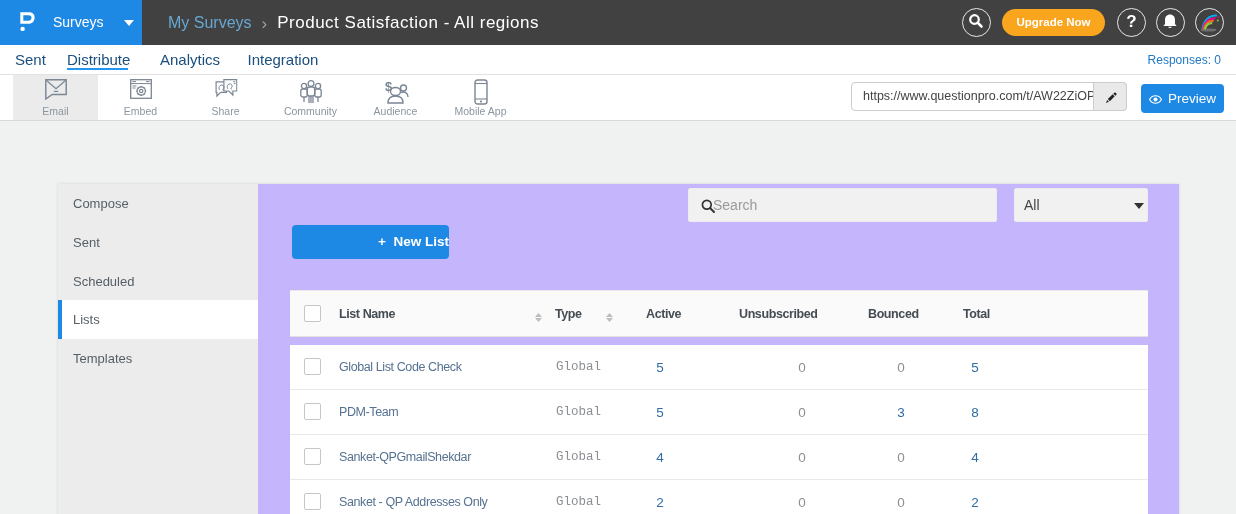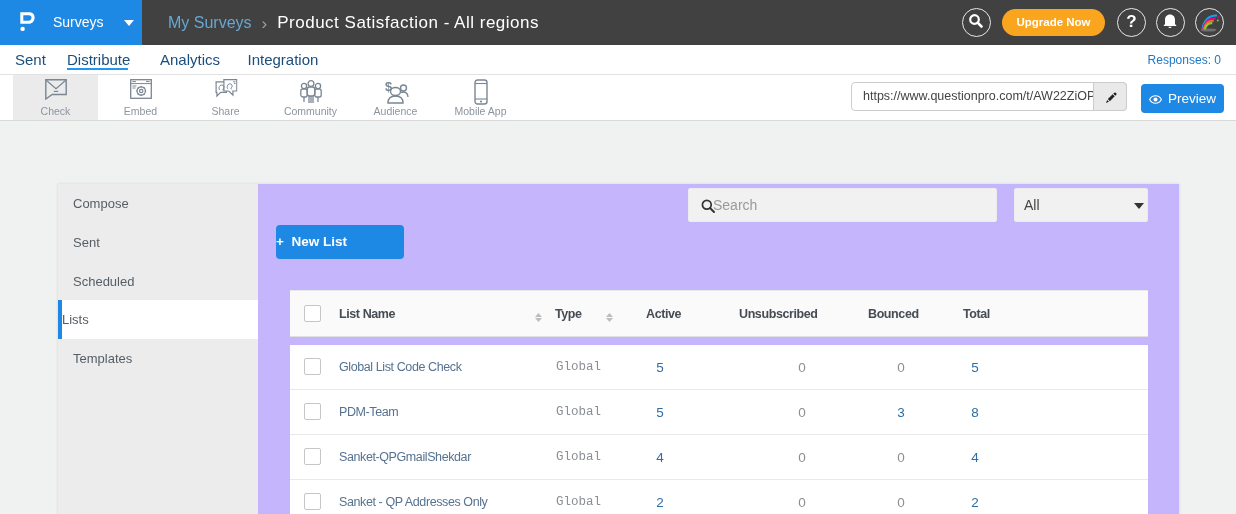--- a/index.html
+++ b/index.html
@@ -32,29 +32,29 @@
 .tile svg { position:absolute; left:50%; top:4px; transform:translateX(-50%); }
 #tile-email { background:#ebebeb; }
 #urlbox { position:absolute; left:851px; top:7px; width:276px; height:29px; background:#fff; border:1px solid #ccc; border-radius:4px; font-size:12.5px; color:#444; line-height:27px; padding-left:11px; white-space:nowrap; overflow:hidden; }
 #pencil { position:absolute; left:1093px; top:7px; width:34px; height:29px; background:#e9e9e9; border:1px solid #ccc; border-radius:0 4px 4px 0; }
 #preview { position:absolute; left:1141px; top:9px; width:83px; height:29px; background:#1e88e5; border-radius:4px; color:#fff; font-size:13.5px; text-align:center; line-height:29px; }
 
 
 #card { position:absolute; left:58px; top:152px; width:1121px; height:362px; background:#c4b5fd; box-shadow:0 0 3px rgba(0,0,0,0.12);margin-top:32px; }
 #sidebar { position:absolute; left:0; top:0; width:200px; height:362px; background:#ececec; }
 .side-item { position:absolute; left:0; width:200px; height:39px; line-height:39px; padding-left:15px; font-size:13px; color:#555e66; }
-#side-active { position:absolute; left:0; top:116px; width:200px; height:39px; background:#fff; border-left:4.5px solid #1e88e5; line-height:39px; font-size:13px; color:#555e66; }
+#side-active { position:absolute; left:0; top:116px; width:200px; height:39px; background:#fff; border-left:4.5px solid #1e88e5; line-height:39px; padding-left:11px; font-size:13px; color:#555e66; }
 
 
 #searchbox { position:absolute; left:630px; top:4px; width:309px; height:34px; background:#f1f1f1; border:1px solid #ececec; border-radius:2px; }
 #searchbox span { position:absolute; left:24px; top:0; line-height:32px; font-size:14px; color:#9a9a9a; }
 #allbox { position:absolute; left:956px; top:4px; width:134px; height:34px; background:#f1f1f1; border:1px solid #ececec; border-radius:2px; }
 #allbox span { position:absolute; left:9px; top:0; line-height:32px; font-size:14px; color:#444; }
 #allcaret { position:absolute; left:119px; top:14px; width:0; height:0; border-left:5px solid transparent; border-right:5px solid transparent; border-top:6px solid #333; }
-#newlist { position:absolute; left:218px; top:41px; width:128px; height:34px; background:#1e88e5; border-radius:4px; color:#fff; font-weight:bold; font-size:13.5px; text-align:left; line-height:34px; }
+#newlist { position:absolute; left:234px; top:41px; width:157px; height:34px; background:#1e88e5; border-radius:4px; color:#fff; font-weight:bold; font-size:13.5px; text-align:right; line-height:34px; }
 
 
 #thead { position:absolute; left:232px; top:106px; width:858px; height:47px; background:#fafafa; border-top:1px solid #e8e8e8; border-bottom:1px solid #e0e0e0; }
 .hcell { position:absolute; top:0; height:47px; line-height:47px; font-size:12.5px; font-weight:bold; color:#454c54; letter-spacing:-0.4px; }
 .row { position:absolute; left:232px; width:858px; height:45px; border-bottom:1px solid #e9e9e9; background:#fff; }
 .cell { position:absolute; top:0; height:45px; line-height:45px; font-size:12.5px; }
 .cb { position:absolute; left:14px; width:17px; height:17px; border:1px solid #c6c6c6; border-radius:2px; background:#fff; }
 .name { left:49px; color:#567291; letter-spacing:-0.4px;text-align:center; }
 .gtype { left:266px; color:#8b8f94;font-family:Liberation Mono, monospace; }
 .num { transform:translateX(-50%); font-size:13.5px; }
@@ -110,21 +110,21 @@
   <div id="resp">Responses: 0</div>
 </div>
 
 <div id="toolbar">
   <div class="tile" id="tile-email" style="left:13px;">
     <svg width="22" height="21" viewBox="0 0 22 21">
         <path fill="none" stroke="#7b8694" stroke-width="1.4" d="M0.8,0.8 H21.2 V15.5 H7.2 L0.8,20 Z"></path>
         <path fill="none" stroke="#7b8694" stroke-width="1.2" d="M1.2,1.2 L11,9.6 L20.8,1.2"></path>
         <line x1="8.8" y1="12.4" x2="13.2" y2="12.4" stroke="#7b8694" stroke-width="1.2"></line>
       </svg>
-    <div class="lbl">Check</div>
+    <div class="lbl">Email</div>
   </div>
   <div class="tile" style="left:98px;">
     <svg width="22" height="20" viewBox="0 0 22 20">
         <rect x="0.7" y="0.7" width="20.6" height="18.6" fill="none" stroke="#7b8694" stroke-width="1.3"></rect>
         <line x1="0.7" y1="4.6" x2="21.3" y2="4.6" stroke="#7b8694" stroke-width="1"></line>
         <line x1="2.2" y1="2.6" x2="6" y2="2.6" stroke="#7b8694" stroke-width="1"></line>
         <line x1="16" y1="2.6" x2="19.6" y2="2.6" stroke="#7b8694" stroke-width="1"></line>
         <line x1="2.5" y1="7" x2="6.5" y2="7" stroke="#7b8694" stroke-width="1"></line>
         <line x1="2.5" y1="9" x2="5.5" y2="9" stroke="#7b8694" stroke-width="1"></line>
         <g fill="none" stroke="#7b8694" stroke-width="1.2">

